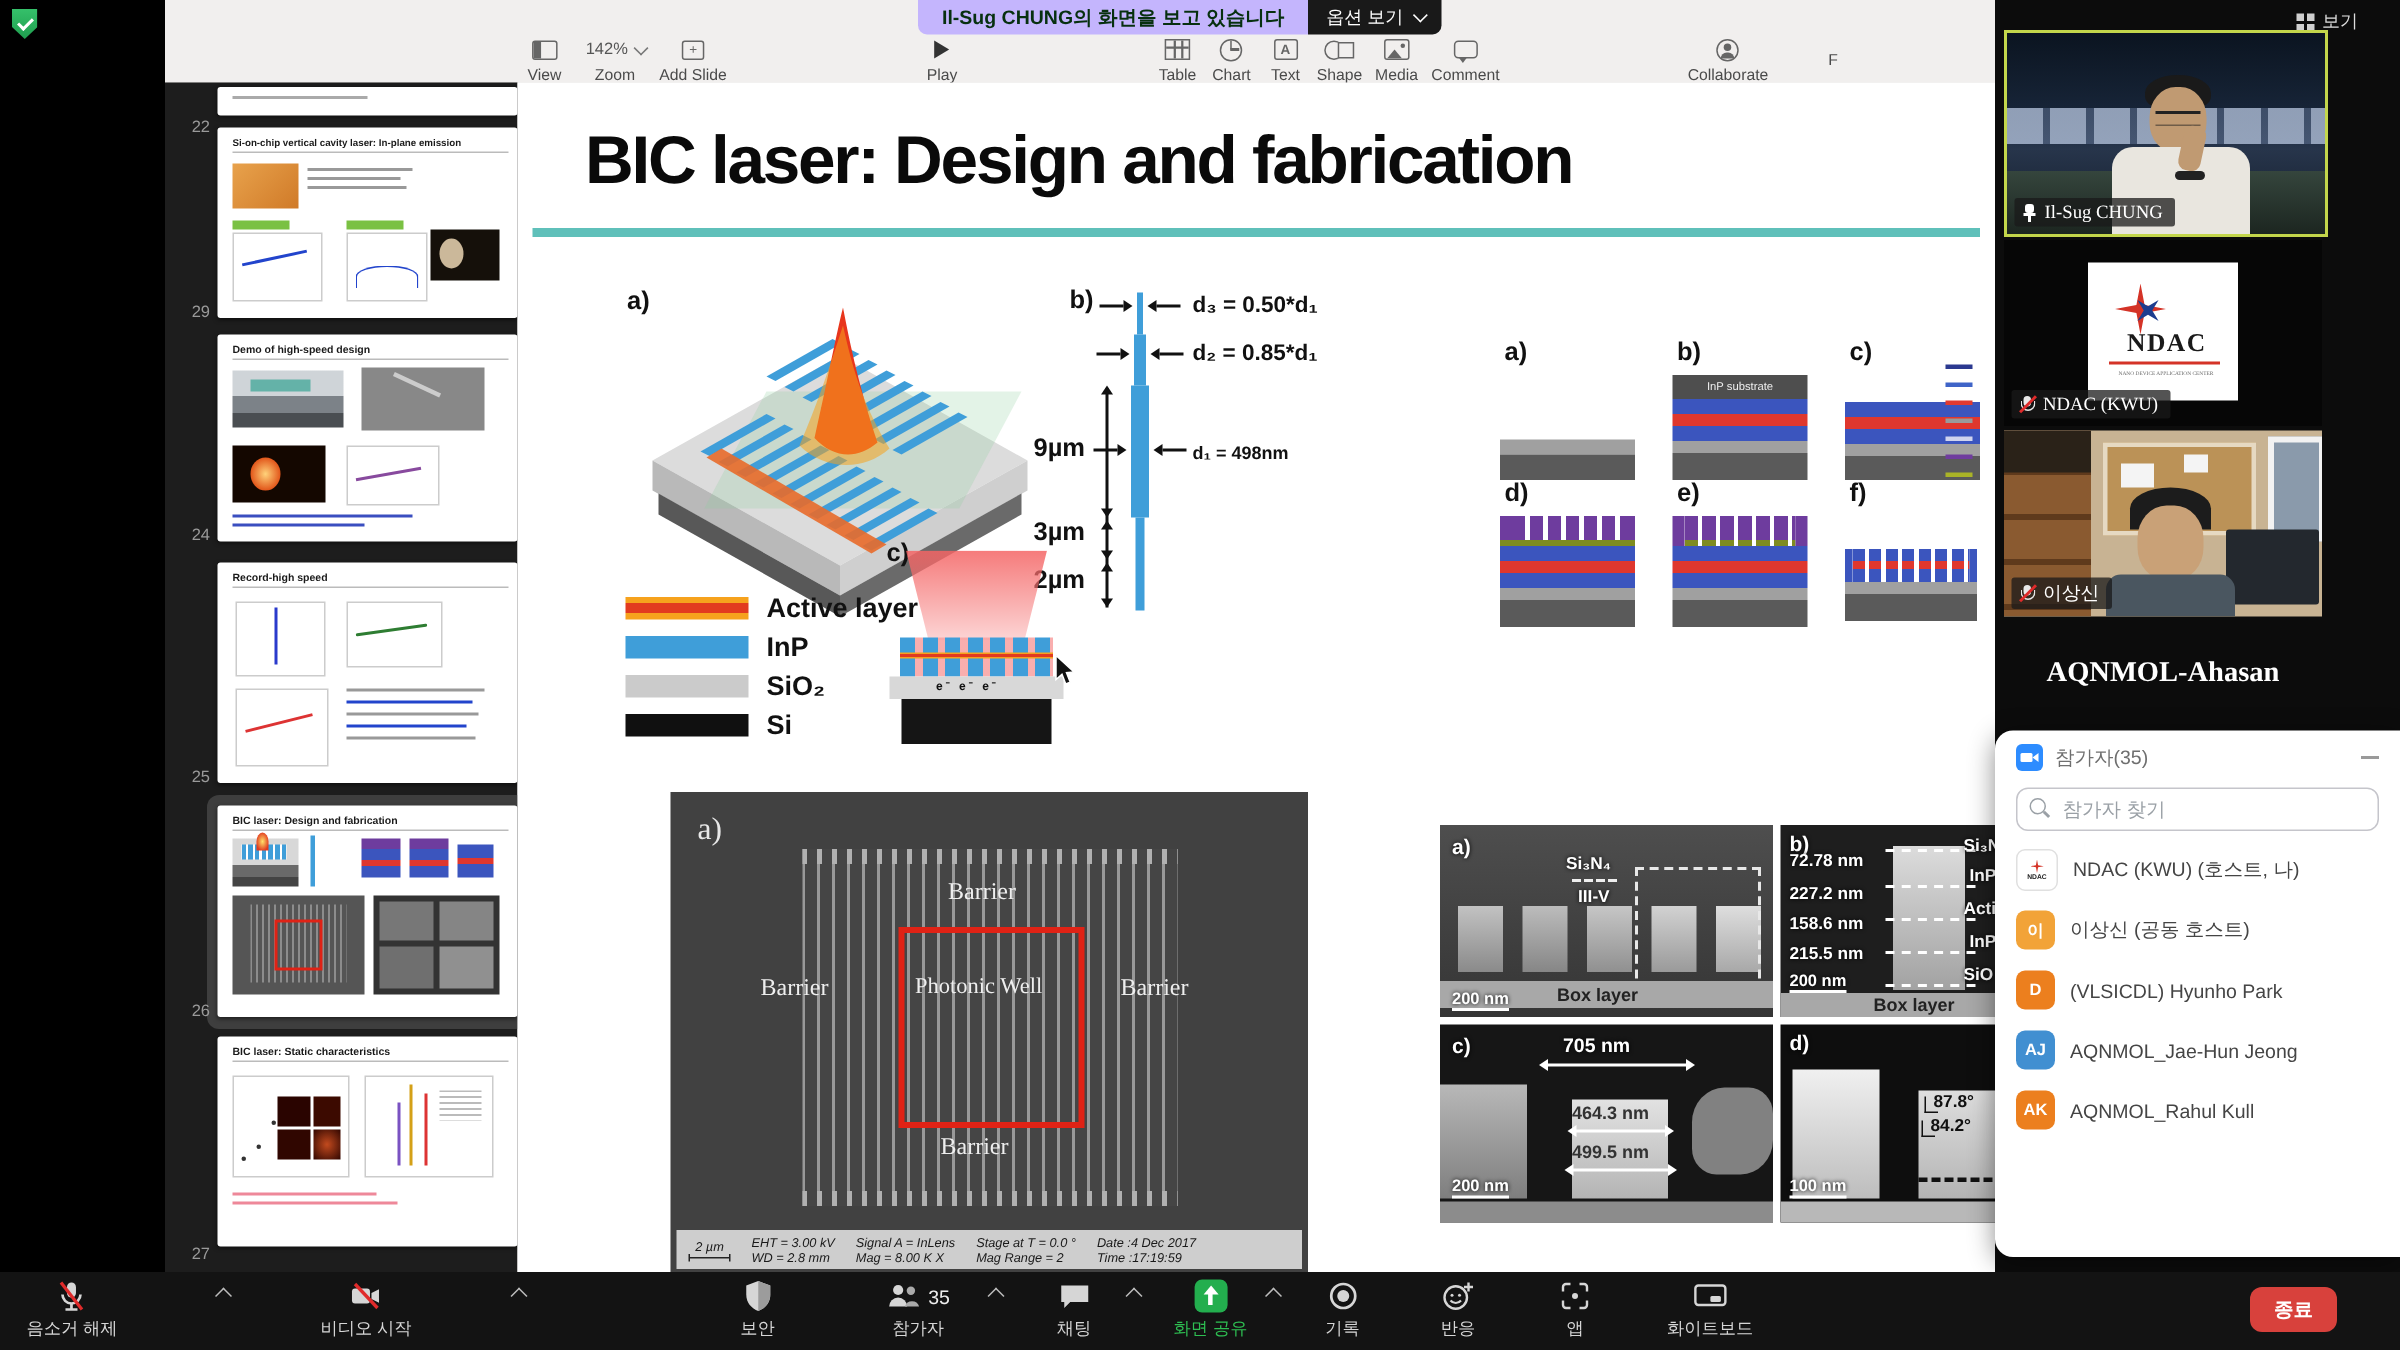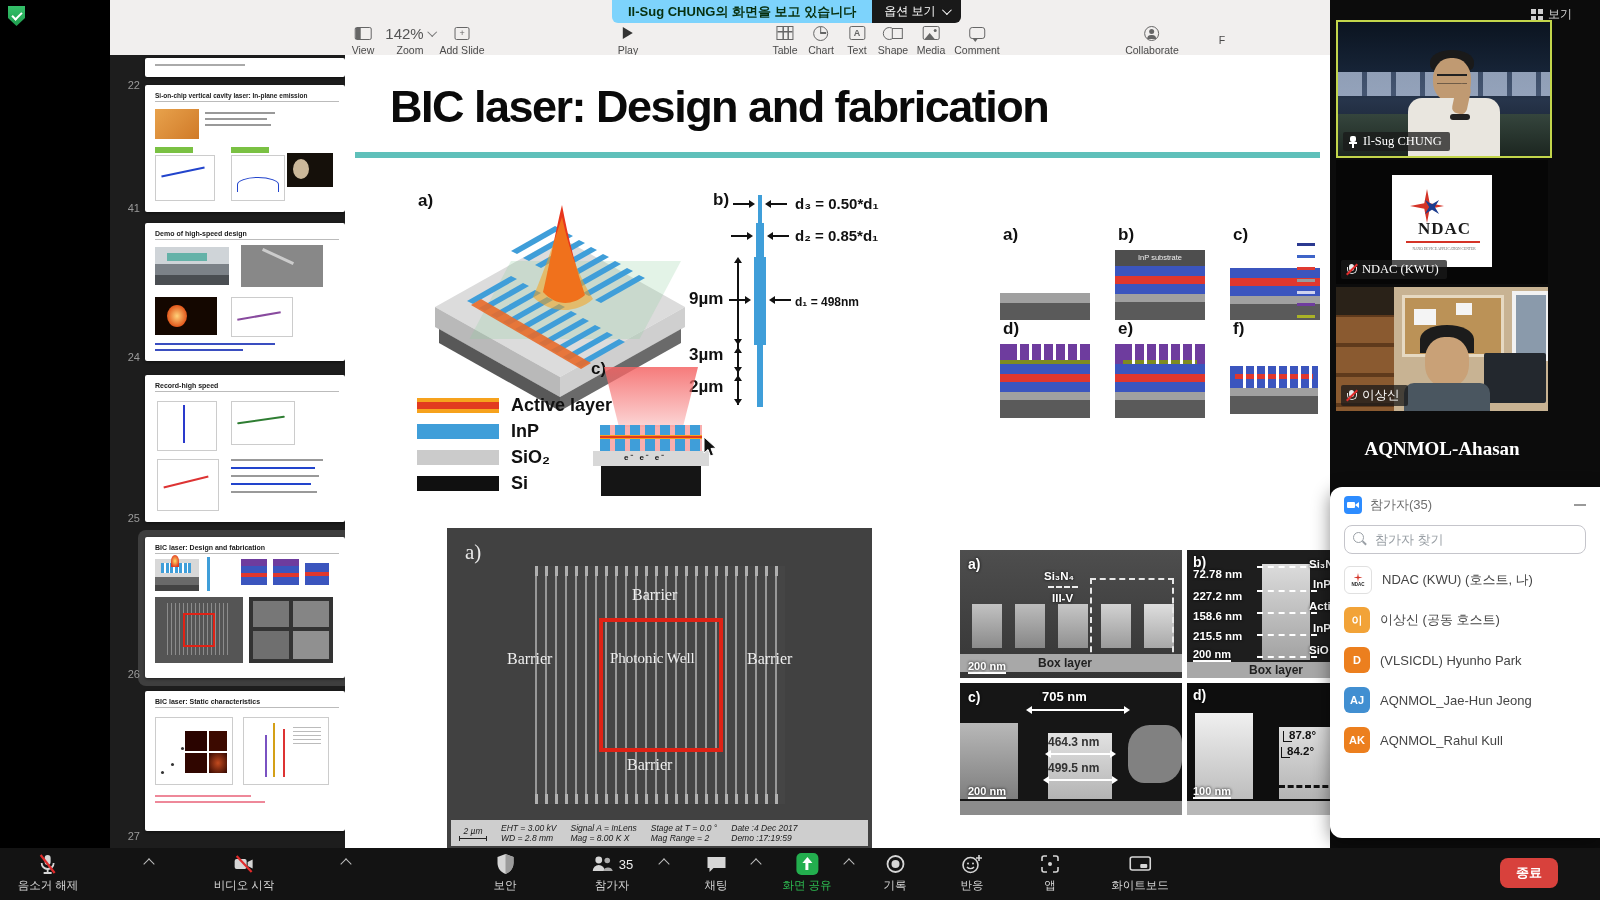--- a/index.html
+++ b/index.html
@@ -34,21 +34,21 @@
   .arrhead-l{position:absolute;width:0;height:0;border-top:4px solid transparent;border-bottom:4px solid transparent;border-right:6px solid #111;}
   .vline{position:absolute;width:1.5px;background:#111;}
   .fab-stack{position:absolute;width:90px;display:flex;flex-direction:column;}
   .sem{color:#e8e8e8;font-family:"Liberation Serif",serif;}
   .sem-lbl{position:absolute;font-size:16px;color:#eee;font-family:"Liberation Serif",serif;}
   .qpanel{position:absolute;overflow:hidden;}
   .qval{position:absolute;color:#fff;font-weight:bold;font-size:11.5px;white-space:nowrap;text-shadow:0 0 3px #000;}
   .qscale{position:absolute;color:#fff;font-weight:bold;font-size:11px;border-bottom:2px solid #fff;text-shadow:0 0 3px #000;}
   
   .banner{position:absolute;left:612px;top:0;height:23px;display:flex;z-index:40;}
-  .banner-green{background:#7dd3fc;color:#07300f;font-weight:bold;font-size:13px;display:flex;align-items:center;padding:0 16px;border-radius:0 0 0 6px;}
+  .banner-green{background:#c4b5fd;color:#07300f;font-weight:bold;font-size:13px;display:flex;align-items:center;padding:0 16px;border-radius:0 0 0 6px;}
   .banner-opt{background:#191919;color:#fff;font-size:12px;display:flex;align-items:center;padding:0 12px;border-radius:0 0 6px 0;cursor:pointer;}
   .banner-opt .chev{width:6px;height:6px;border-right:1.5px solid #fff;border-bottom:1.5px solid #fff;transform:rotate(45deg) translateY(-2px);margin-left:6px;}
   
   .vstrip{position:absolute;left:1330px;top:0;width:270px;height:848px;background:#0c0c0c;z-index:30;}
   .vtile{position:absolute;left:6px;width:212px;background:#060606;overflow:hidden;font-family:Liberation Serif, serif;}
   .vname{position:absolute;left:5px;bottom:5px;background:rgba(25,25,25,.75);color:#fff;font-size:12.5px;padding:2px 8px 2px 5px;display:flex;align-items:center;gap:5px;border-radius:2px;}
   .mic-mute{position:relative;width:11px;height:13px;flex:0 0 auto;}
   .mic-mute .body{position:absolute;left:3px;top:1px;width:5px;height:7px;background:#e8e8e8;border-radius:3px;}
   .mic-mute .arc{position:absolute;left:1px;top:4px;width:8px;height:6px;border:1.5px solid #e8e8e8;border-top:none;border-radius:0 0 6px 6px;}
   .mic-mute .slash{position:absolute;left:5px;top:-1px;width:2px;height:15px;background:#e02b2b;transform:rotate(45deg);}
@@ -103,21 +103,21 @@
     <div class="kn-toolbar">
       <div class="tb-item" style="left:253px;">
         <div class="ic">
             <div style="width:15px;height:11px;border:1.5px solid #666;border-radius:2px;position:relative;">
               <div style="position:absolute;left:0;top:0;width:5px;height:100%;background:#666;"></div>
             </div>
           </div>
         <div class="tb-lbl">View</div>
       </div>
       <div class="tb-item" style="left:300px;">
-        <div class="ic" style="font-size:15px;color:#555;">
+        <div class="ic" style="font-size:11px;color:#555;">
             <span>142%</span>
             <span class="chev-down"></span>
           </div>
         <div class="tb-lbl">Zoom</div>
       </div>
       <div class="tb-item" style="left:352px;">
         <div class="ic">
             <div style="width:13px;height:11px;border:1.5px solid #666;border-radius:2px;position:relative;">
               <div style="position:absolute;left:4px;top:2px;font-size:9px;color:#666;line-height:7px;">+</div>
             </div>
@@ -204,21 +204,21 @@
         <div class="mg" style="left:60px;top:39px;width:66px;height:2px;background:#999;"></div>
         <div class="mg" style="left:10px;top:62px;width:38px;height:6px;background:#7ac143;"></div>
         <div class="mg" style="left:10px;top:70px;width:58px;height:44px;border:1px solid #ccc;"></div>
         <div class="mg" style="left:16px;top:86px;width:44px;height:2px;background:#2244cc;transform:rotate(-12deg);"></div>
         <div class="mg" style="left:86px;top:62px;width:38px;height:6px;background:#7ac143;"></div>
         <div class="mg" style="left:86px;top:70px;width:52px;height:44px;border:1px solid #ccc;"></div>
         <div class="mg" style="left:92px;top:92px;width:40px;height:14px;border-radius:50% 50% 0 0;border:1.5px solid #2244cc;border-bottom:none;"></div>
         <div class="mg" style="left:142px;top:68px;width:46px;height:34px;background:#15100a;"></div>
         <div class="mg" style="left:148px;top:74px;width:16px;height:20px;border-radius:50%;background:#cbb89a;"></div>
       </div>
-      <div class="thumb-num" style="top:147px;">41</div>
+      <div class="thumb-num" style="top:147px;">29</div>
 
       <div class="thumb" style="top:168px;height:138px;">
         <div class="thumb-title">Demo of high-speed design</div>
         <div class="mg" style="left:10px;top:24px;width:74px;height:38px;background:linear-gradient(180deg,#cfd4d8 45%,#7c8288 45% 75%,#4a4e52 75%);"></div>
         <div class="mg" style="left:22px;top:30px;width:40px;height:8px;background:#64b2a8;"></div>
         <div class="mg" style="left:96px;top:22px;width:82px;height:42px;background:#888;"></div>
         <div class="mg" style="left:116px;top:32px;width:34px;height:3px;background:#ccc;transform:rotate(25deg);"></div>
         <div class="mg" style="left:10px;top:74px;width:62px;height:38px;background:#140700;"></div>
         <div class="mg" style="left:22px;top:82px;width:20px;height:22px;border-radius:50%;background:radial-gradient(#ffd27a,#e2571b 70%);"></div>
         <div class="mg" style="left:86px;top:74px;width:60px;height:38px;border:1px solid #ccc;"></div>
@@ -472,21 +472,21 @@
           <div>
               <div>Signal A = InLens</div>
               <div>Mag =  8.00 K X</div>
             </div>
           <div>
               <div>Stage at T =  0.0 °</div>
               <div>Mag Range = 2</div>
             </div>
           <div>
               <div>Date :4 Dec 2017</div>
-              <div>Demo :17:19:59</div>
+              <div>Time :17:19:59</div>
             </div>
         </div>
       </div>
 
       <div class="qpanel" style="left:615px;top:495px;width:222px;height:128px;background:linear-gradient(#4e4e4e,#353535);">
         <div class="qval" style="left:8px;top:6px;font-size:14px;">a)</div>
         <div class="abs" style="left:12px;top:54px;width:30px;height:44px;background:linear-gradient(#c2c2c2,#8a8a8a);"></div>
         <div class="abs" style="left:55px;top:54px;width:30px;height:44px;background:linear-gradient(#bcbcbc,#868686);"></div>
         <div class="abs" style="left:98px;top:54px;width:30px;height:44px;background:linear-gradient(#c6c6c6,#909090);"></div>
         <div class="abs" style="left:141px;top:54px;width:30px;height:44px;background:linear-gradient(#d2d2d2,#9a9a9a);"></div>

